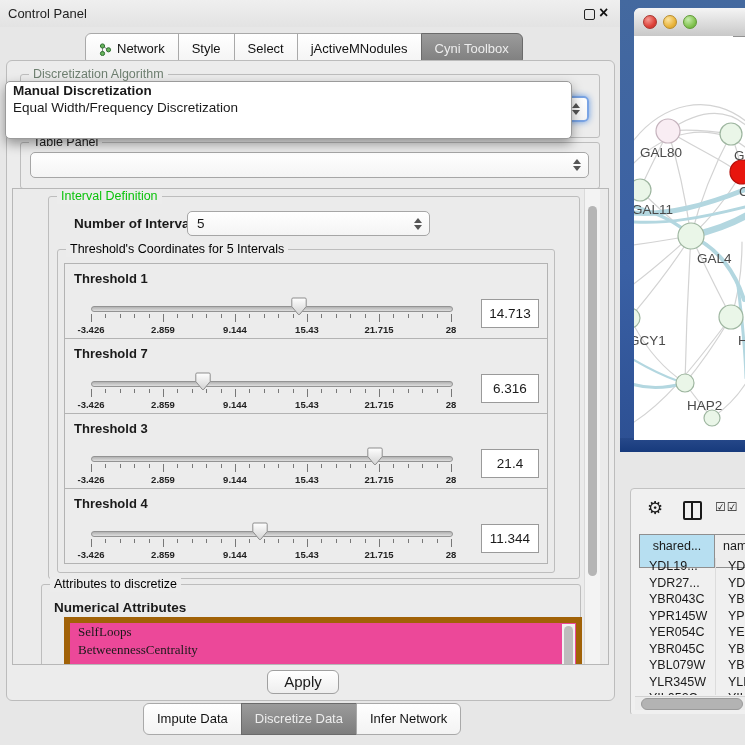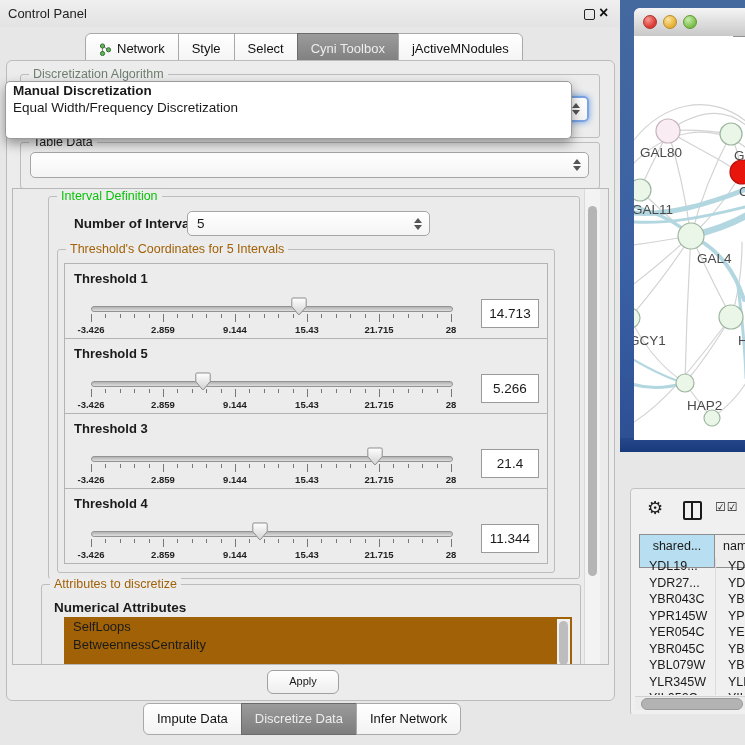--- a/index.html
+++ b/index.html
@@ -24,21 +24,21 @@
   .seg-tab.sel{background:linear-gradient(#9b9b9b,#7d7d7d);color:#ededed;border-color:#6b6b6b;}
   #top-tabs{left:85px;top:33px;}
   #bottom-tabs{left:143px;top:703px;border-radius:11px;}
 
   #outer-panel{left:6px;top:60px;width:607px;height:639px;border:1px solid #bcbcbc;border-radius:6px;background:#ececec;}
 
   
   .group{position:absolute;border:1px solid #bdbdbd;border-radius:3px;}
   .group-title{position:absolute;top:-8px;left:8px;background:#ececec;padding:0 4px;font-size:12.5px;line-height:15px;}
   .t-green{color:#0bc20b;}
-  .t-blue{color:#a16207;}
+  .t-blue{color:#000000;}
   .t-dim{color:#6e7f70;}
   .t-plain{color:#1a1a1a;}
 
   
   .combo{position:absolute;background:linear-gradient(#ffffff,#f4f4f4);border:1px solid #a6a6a6;border-radius:5px;
          font-size:13.5px;display:flex;align-items:center;padding-left:9px;box-sizing:border-box;}
   .combo .stepper{position:absolute;right:7px;top:0;bottom:0;display:flex;flex-direction:column;justify-content:center;gap:2px;}
   .arr-up{width:0;height:0;border-left:4px solid transparent;border-right:4px solid transparent;border-bottom:5px solid #555;}
   .arr-dn{width:0;height:0;border-left:4px solid transparent;border-right:4px solid transparent;border-top:5px solid #555;}
 
@@ -72,27 +72,27 @@
   .tickbar{position:absolute;left:26px;top:50px;width:360px;height:10px;}
   .tick{position:absolute;top:0;width:1px;background:#777;}
   .tick.minor{height:4px;}
   .tick.major{height:8px;}
   .tick-label{position:absolute;top:60px;width:60px;text-align:center;font-size:9.5px;font-weight:bold;color:#222;}
   .thr-value{position:absolute;right:8px;top:35px;width:56px;height:27px;background:#fff;border:1px solid #9a9a9a;
              font-size:13.5px;text-align:center;line-height:27px;}
 
   #attr-group{left:28px;top:395px;width:538px;height:115px;}
   #attr-heading{left:12px;top:15px;font-size:13.5px;font-weight:bold;}
-  #attr-list{left:22px;top:32px;width:506px;height:75px;background:#a16207;border:1px solid #a16207;overflow:hidden;}
+  #attr-list{left:22px;top:32px;width:506px;height:75px;background:#ec4899;border:6px solid #a16207;overflow:hidden;font-family:Liberation Serif, serif;}
   .attr-item{font-size:13px;line-height:18px;padding-left:8px;white-space:nowrap;}
   #attr-vscroll{position:absolute;right:1px;top:1px;width:13px;height:72px;background:#f1f1f1;}
   #attr-vscroll .thumb{position:absolute;left:2px;top:2px;width:9px;height:44px;background:#bdbdbd;border-radius:5px;}
 
   #apply-btn{left:267px;top:670px;width:70px;height:22px;background:linear-gradient(#ffffff,#eeeeee);
-             border:1px solid #a0a0a0;border-radius:6px;font-size:11px;text-align:center;line-height:21px;}
+             border:1px solid #a0a0a0;border-radius:6px;font-size:15px;text-align:center;line-height:21px;}
 
   
   #net-frame{left:620px;top:0;width:125px;height:452px;background:linear-gradient(#44699f,#3a60a4 60%,#2c4f92);}
   #net-frame-bottom{left:620px;top:438px;width:125px;height:14px;background:linear-gradient(#27498a,#173a7c);}
   #net-window{left:634px;top:8px;width:111px;height:432px;background:#fff;border-radius:6px 0 0 0;overflow:hidden;}
   #net-titlebar{position:absolute;left:0;top:0;width:111px;height:28px;background:linear-gradient(#f5f5f5,#c8c8c8);
                 border-bottom:1px solid #919191;border-radius:6px 0 0 0;}
   .light{position:absolute;top:7px;width:14px;height:14px;border-radius:50%;}
   #light-red{left:9px;background:radial-gradient(circle at 35% 30%,#f59a93,#dd423a 60%,#c03028);border:1px solid #a8352e;box-sizing:border-box;}
   #light-yellow{left:29px;background:radial-gradient(circle at 35% 30%,#fbe3a0,#e9b53e 60%,#d29a25);border:1px solid #b98d2a;box-sizing:border-box;}
@@ -150,25 +150,25 @@
             <circle cx="9.5" cy="6.8" r="2.1" fill="#67b35c" stroke="#2f7030"></circle>
           </svg>
           <span>Network</span>
         </div>
         <div class="seg-tab">
           <span>Style</span>
         </div>
         <div class="seg-tab">
           <span>Select</span>
         </div>
+        <div class="seg-tab">
+          <span>jActiveMNodules</span>
+        </div>
         <div class="seg-tab sel">
           <span>Cyni Toolbox</span>
-        </div>
-        <div class="seg-tab">
-          <span>jActiveMNodules</span>
         </div>
       </div>
 
     <div class="abs" id="outer-panel"></div>
 
     <div class="group" id="algo-group" style="background:#ececec;">
       <span class="group-title t-dim">Discretization Algorithm</span>
       <div class="combo" id="algo-combo">
         <span class="stepper">
             <span class="arr-up"></span>
@@ -178,21 +178,21 @@
     </div>
 
     <div class="abs" id="algo-popup">
       <div id="popup-items">
           <div class="popup-item b">Manual Discretization</div>
           <div class="popup-item">Equal Width/Frequency Discretization</div>
         </div>
     </div>
 
     <div class="group" id="tabledata-group" style="background:#ececec;">
-      <span class="group-title t-plain">Table Data</span>
+      <span class="group-title t-plain">Table Panel</span>
       <div class="combo" id="tabledata-combo">
         <span class="stepper">
             <span class="arr-up"></span>
             <span class="arr-dn"></span>
           </span>
       </div>
     </div>
 
     <div class="abs" id="scroll-panel">
 
@@ -247,21 +247,21 @@
                 <div class="tick-label" style="left: 140px;">9.144</div>
                 <div class="tick-label" style="left: 212px;">15.43</div>
                 <div class="tick-label" style="left: 284px;">21.715</div>
                 <div class="tick-label" style="left: 356px;">28</div>
                 <svg class="thr-thumb" width="16" height="19" style="left: 225.791px;">
                   <path d="M2 1 H14 Q15.2 1 15.2 2.2 V9.5 L8.9 17.2 Q8 18.3 7.1 17.2 L0.8 9.5 V2.2 Q0.8 1 2 1 Z" fill="url(#thumb-grad)" stroke="#8d8d8d"></path>
                 </svg>
                 <div class="thr-value">14.713</div>
               </div>
               <div class="thr-box">
-                <div class="thr-label">Threshold 5</div>
+                <div class="thr-label">Threshold 7</div>
                 <div class="thr-track"></div>
                 <div class="tickbar">
                   <div class="tick major" style="left: 0px;"></div>
                   <div class="tick minor" style="left: 14.4px;"></div>
                   <div class="tick minor" style="left: 28.8px;"></div>
                   <div class="tick minor" style="left: 43.2px;"></div>
                   <div class="tick minor" style="left: 57.6px;"></div>
                   <div class="tick major" style="left: 72px;"></div>
                   <div class="tick minor" style="left: 86.4px;"></div>
                   <div class="tick minor" style="left: 100.8px;"></div>
@@ -286,21 +286,21 @@
                 </div>
                 <div class="tick-label" style="left: -4px;">-3.426</div>
                 <div class="tick-label" style="left: 68px;">2.859</div>
                 <div class="tick-label" style="left: 140px;">9.144</div>
                 <div class="tick-label" style="left: 212px;">15.43</div>
                 <div class="tick-label" style="left: 284px;">21.715</div>
                 <div class="tick-label" style="left: 356px;">28</div>
                 <svg class="thr-thumb" width="16" height="19" style="left: 129.599px;">
                   <path d="M2 1 H14 Q15.2 1 15.2 2.2 V9.5 L8.9 17.2 Q8 18.3 7.1 17.2 L0.8 9.5 V2.2 Q0.8 1 2 1 Z" fill="url(#thumb-grad)" stroke="#8d8d8d"></path>
                 </svg>
-                <div class="thr-value">5.266</div>
+                <div class="thr-value">6.316</div>
               </div>
               <div class="thr-box">
                 <div class="thr-label">Threshold 3</div>
                 <div class="thr-track"></div>
                 <div class="tickbar">
                   <div class="tick major" style="left: 0px;"></div>
                   <div class="tick minor" style="left: 14.4px;"></div>
                   <div class="tick minor" style="left: 28.8px;"></div>
                   <div class="tick minor" style="left: 43.2px;"></div>
                   <div class="tick minor" style="left: 57.6px;"></div>

